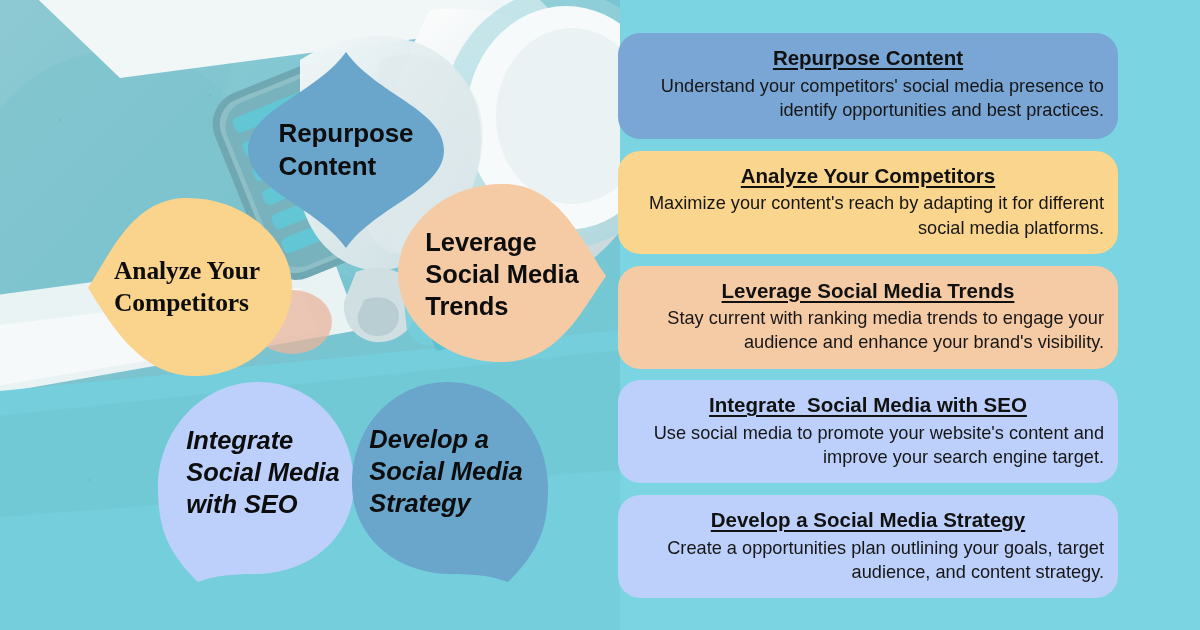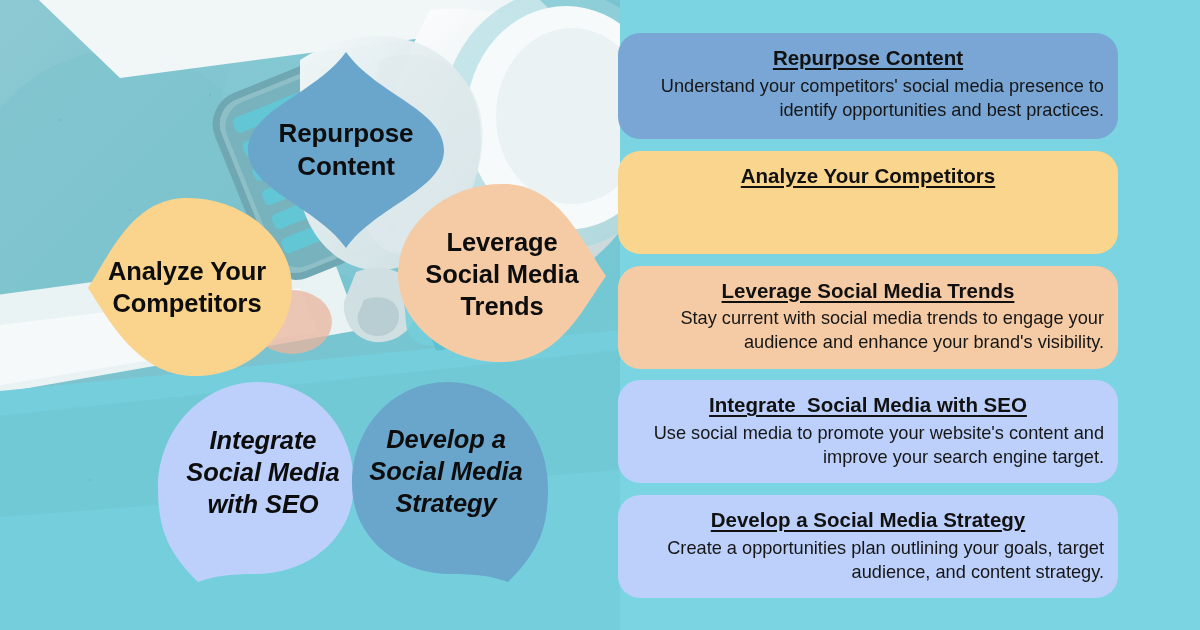--- a/index.html
+++ b/index.html
@@ -40,35 +40,35 @@
   .shape svg { display: block; overflow: visible; }
   .shape-label {
     position: absolute;
     left: 0;
     top: 0;
     width: 100%;
     height: 100%;
     display: flex;
     align-items: center;
     justify-content: center;
-    text-align: center;
+    text-align: left;
     color: #0d0d0d;
     font-weight: bold;
     font-size: 25.5px;
     line-height: 1.26;
     letter-spacing: -0.1px;
     white-space: pre-line;
     pointer-events: none;
   }
 
   
   #shape-repurpose { left: 248px; top: 52px; width: 196px; height: 196px; }
   #shape-repurpose .shape-label { font-size: 26px; }
 
-  #shape-analyze { left: 88px; top: 196px; width: 204px; height: 182px; }
+  #shape-analyze { left: 88px; top: 196px; width: 204px; height: 182px; font-family: Liberation Serif, serif; }
   #shape-analyze .shape-label { padding-right: 6px; box-sizing: border-box; }
 
   #shape-leverage { left: 398px; top: 184px; width: 208px; height: 180px; }
   #shape-leverage .shape-label { padding-left: 0px; box-sizing: border-box; }
 
   #shape-integrate { left: 158px; top: 382px; width: 196px; height: 200px; font-style: italic; }
   #shape-integrate .shape-label { padding-left: 14px; padding-bottom: 20px; box-sizing: border-box; }
 
   #shape-develop { left: 352px; top: 382px; width: 196px; height: 200px; font-style: italic; }
   #shape-develop .shape-label { padding-right: 8px; padding-bottom: 22px; box-sizing: border-box; }
@@ -277,25 +277,26 @@
 
   <div class="cards">
 
     <div class="card card-0" style="background:#79a6d4;">
       <span class="card-title">Repurpose Content</span>
       <span class="card-desc">Understand your competitors' social media presence to identify opportunities and best practices.</span>
     </div>
 
     <div class="card card-1" style="background:#fad58d;">
       <span class="card-title">Analyze Your Competitors</span>
+      <span class="card-desc">Maximize your content's reach by adapting it for different social media platforms.</span>
     </div>
 
     <div class="card card-2" style="background:#f5cba5;">
       <span class="card-title">Leverage Social Media Trends</span>
-      <span class="card-desc">Stay current with social media trends to engage your audience and enhance your brand's visibility.</span>
+      <span class="card-desc">Stay current with ranking media trends to engage your audience and enhance your brand's visibility.</span>
     </div>
 
     <div class="card card-3" style="background:#bcd0fb;">
       <span class="card-title">Integrate  Social Media with SEO</span>
       <span class="card-desc">Use social media to promote your website's content and improve your search engine target.</span>
     </div>
 
     <div class="card card-4" style="background:#bcd0fb;">
       <span class="card-title">Develop a Social Media Strategy</span>
       <span class="card-desc">Create a opportunities plan outlining your goals, target audience, and content strategy.</span>

